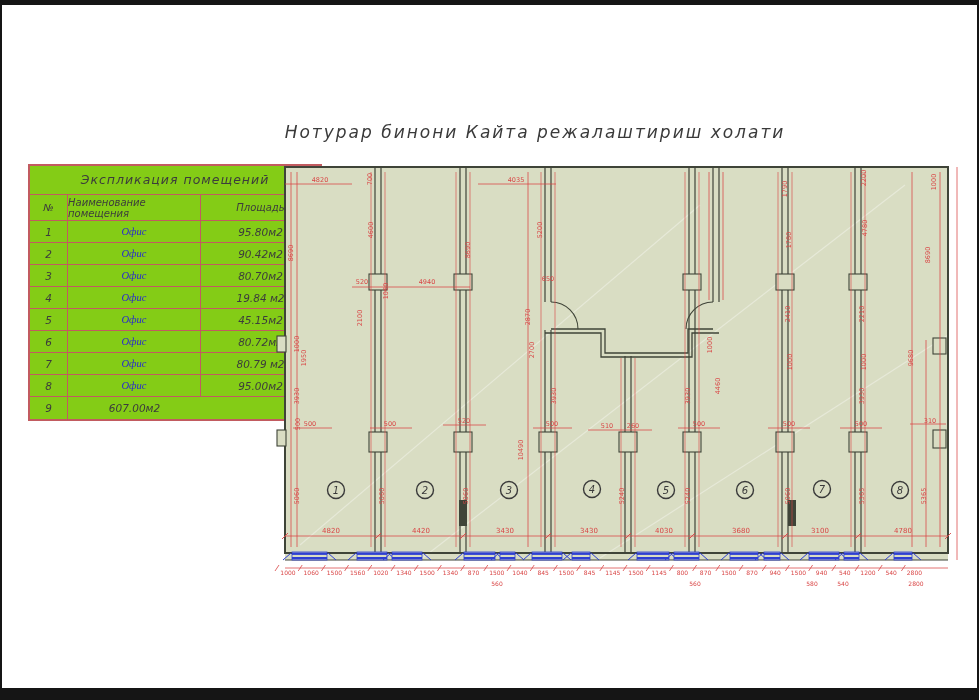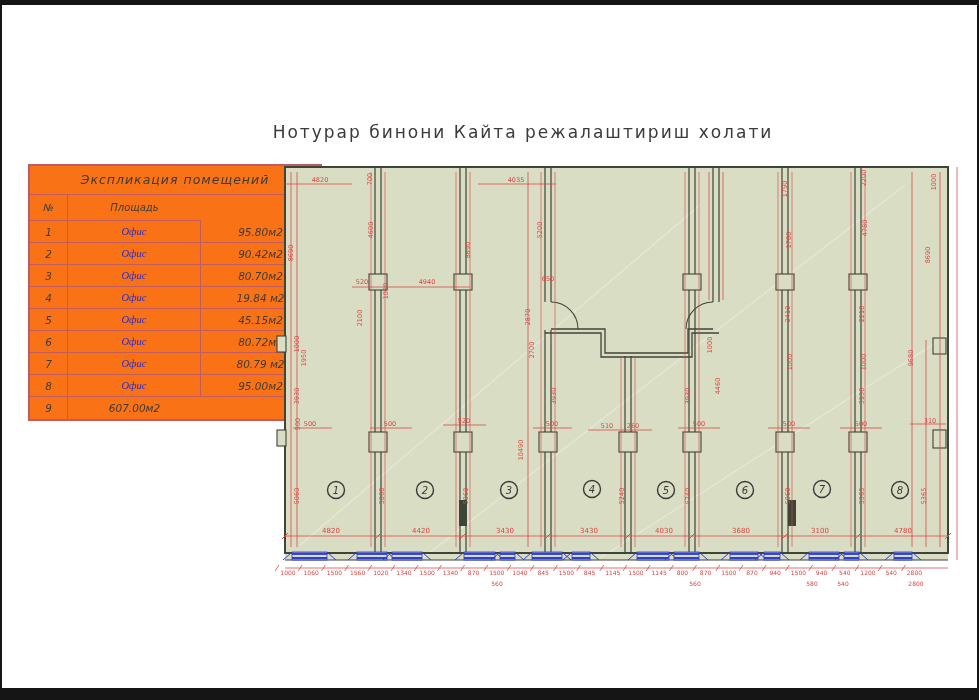--- a/index.html
+++ b/index.html
@@ -7,28 +7,28 @@
     width:979px;height:700px;position:relative;background:#ffffff;
     font-family:"DejaVu Sans",sans-serif;overflow:hidden;
   }
   .frame-bar{position:absolute;background:#151515;}
   #bar-top{left:0;top:0;width:979px;height:5px;}
   #bar-bottom{left:0;top:688px;width:979px;height:12px;}
   #bar-left{left:0;top:0;width:2px;height:700px;}
   #bar-right{left:977px;top:0;width:2px;height:700px;}
 
   .title{
-    position:absolute;left:80px;top:122px;width:886px;text-align:center;
-    font-size:17px;font-weight:500;letter-spacing:2px;color:#3a3a3a;
+    position:absolute;left:92px;top:122px;width:886px;text-align:center;
+    font-size:17px;font-style:italic;font-weight:500;letter-spacing:2px;color:#3a3a3a;
   }
 
   
   .table-wrap{
     position:absolute;left:28px;top:164px;width:294px;
-    border:2px solid #c25b60;background:#f97316;box-sizing:border-box;
+    border:2px solid #c25b60;background:#84cc16;box-sizing:border-box;
     color:#3c3c3c;font-style:italic;
   }
   .t-title{
     height:28px;line-height:28px;text-align:center;font-size:12.5px;
     border-bottom:1px solid #c25b60;letter-spacing:1px;
   }
   .t-row{display:grid;grid-template-columns:38px 133px auto;}
   .t-row > div{
     border-bottom:1px solid #c25b60;border-right:1px solid #c25b60;
     display:flex;align-items:center;justify-content:center;
@@ -49,20 +49,21 @@
 <div class="frame-bar" id="bar-bottom"></div>
 <div class="frame-bar" id="bar-left"></div>
 <div class="frame-bar" id="bar-right"></div>
 
 <div class="title">Нотурар бинони Кайта режалаштириш холати</div>
 
 <div class="table-wrap">
   <div class="t-title">Экспликация помещений</div>
   <div class="t-row t-head">
     <div>№</div>
+    <div>Наименование помещения</div>
     <div>Площадь</div>
   </div>
   <div id="t-rows">
       <div class="t-row t-data">
         <div class="c-num">1</div>
         <div class="c-name">Офис</div>
         <div class="c-area">95.80м2</div>
       </div>
       <div class="t-row t-data">
         <div class="c-num">2</div>

